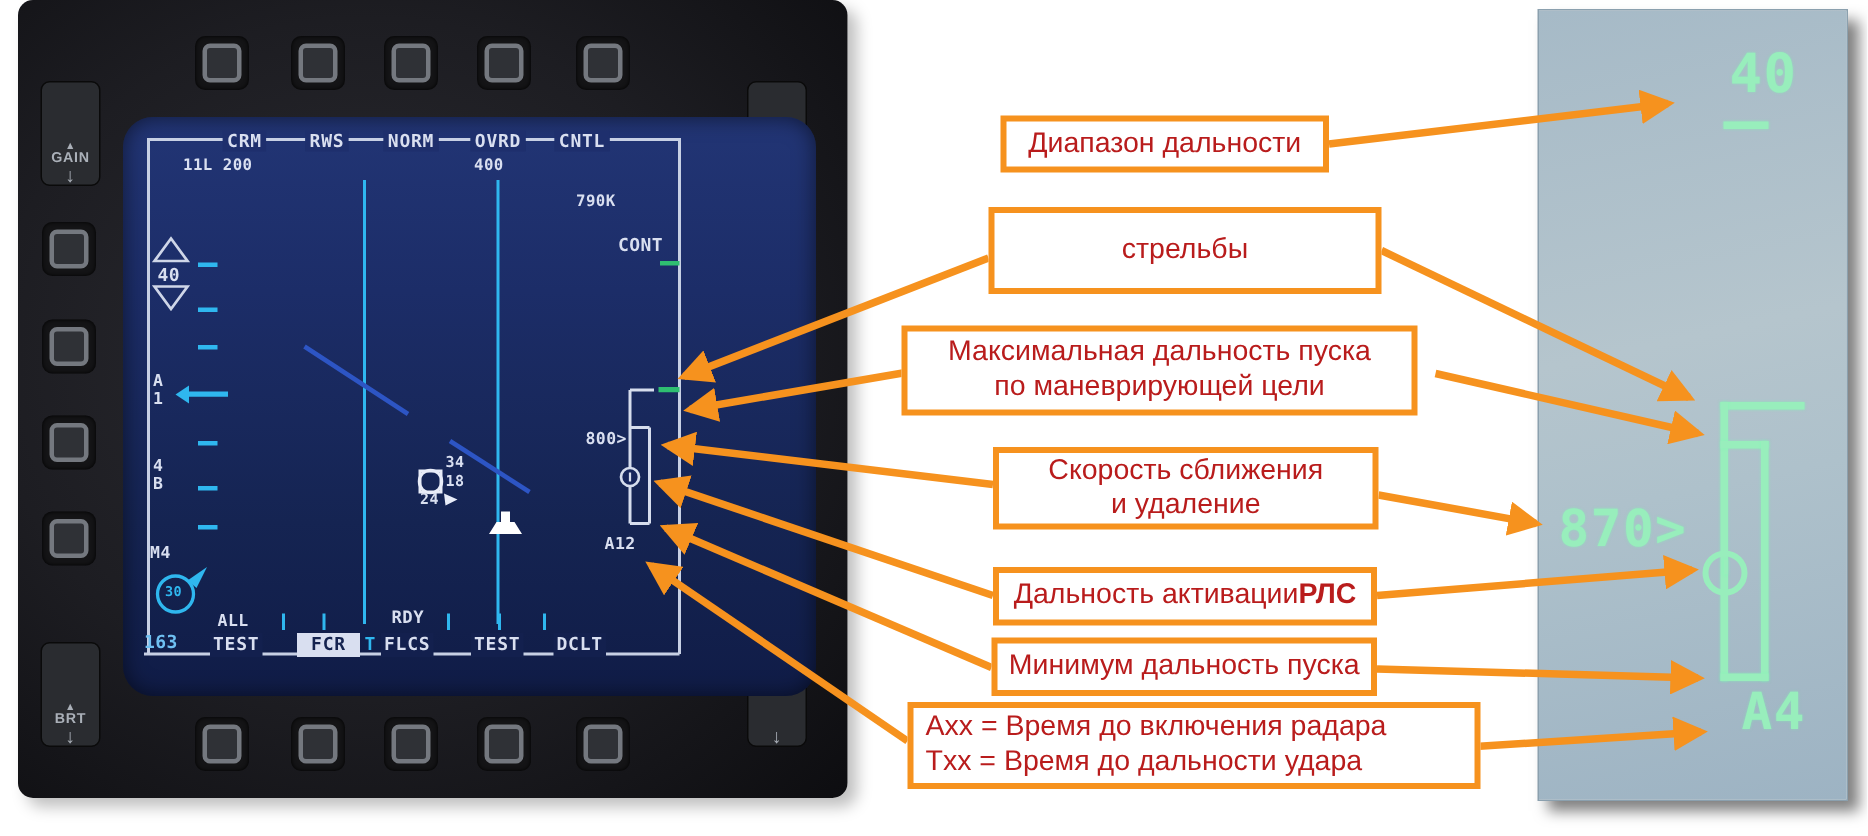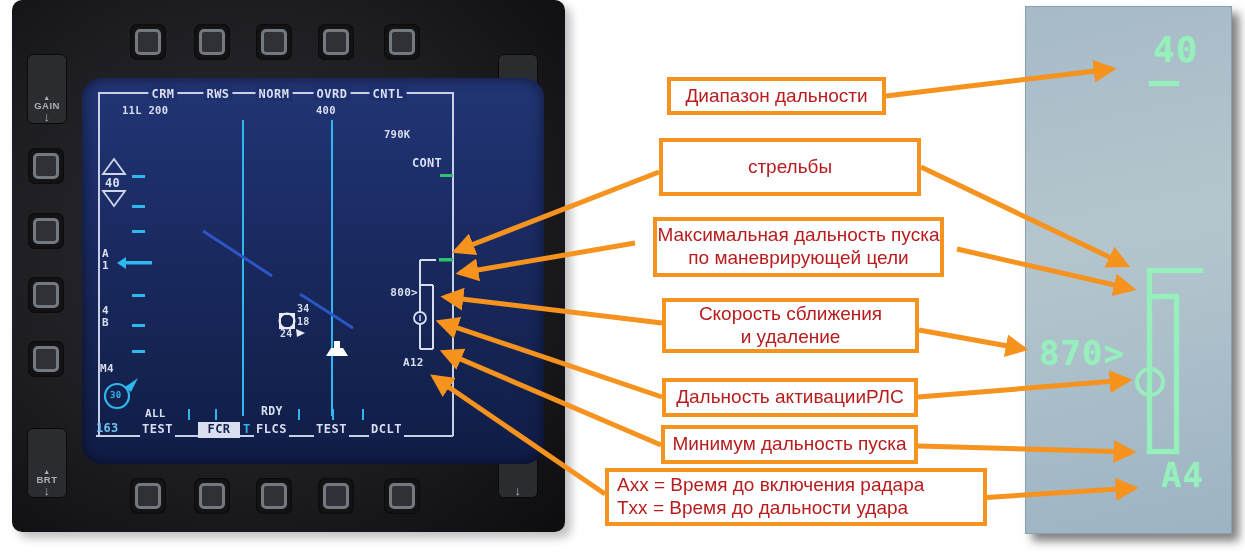--- a/index.html
+++ b/index.html
@@ -199,31 +199,31 @@
     <div class="hudl" style="left:123px;top:366px;width:3px;height:10px;"></div>
     <div class="hud-big" style="left:135px;top:448px;font-size:34px;">A4</div>
   </div>
 
   <div class="ann" style="left:667px;top:77px;width:219px;height:38px;">
     <span>Диапазон дальности</span>
   </div>
   <div class="ann" style="left:659px;top:138px;width:262px;height:58px;">
     <span>стрельбы</span>
   </div>
-  <div class="ann" style="left:653px;top:217px;width:291px;height:60px;">
+  <div class="ann" style="left:601px;top:217px;width:344px;height:60px;">
     <span>Максимальная дальность пуска</span>
     <span>по маневрирующей цели</span>
   </div>
   <div class="ann" style="left:662px;top:298px;width:257px;height:55px;">
     <span>Скорость сближения</span>
     <span>и удаление</span>
   </div>
   <div class="ann" style="left:662px;top:378px;width:256px;height:39px;flex-direction:row;">
     <span>Дальность активации </span>
-    <span style="font-weight:normal;white-space:pre;text-align:center;">РЛС</span>
+    <span style="font-weight:bold;white-space:pre;text-align:center;">РЛС</span>
   </div>
   <div class="ann" style="left:661px;top:425px;width:257px;height:39px;">
     <span>Минимум дальность пуска</span>
   </div>
   <div class="ann left" style="left:605px;top:468px;width:382px;height:58px;">
     <span>Axx = Время до включения радара</span>
     <span>Txx = Время до дальности удара</span>
   </div>
 
   <svg id="arrows" width="1245" height="557">

